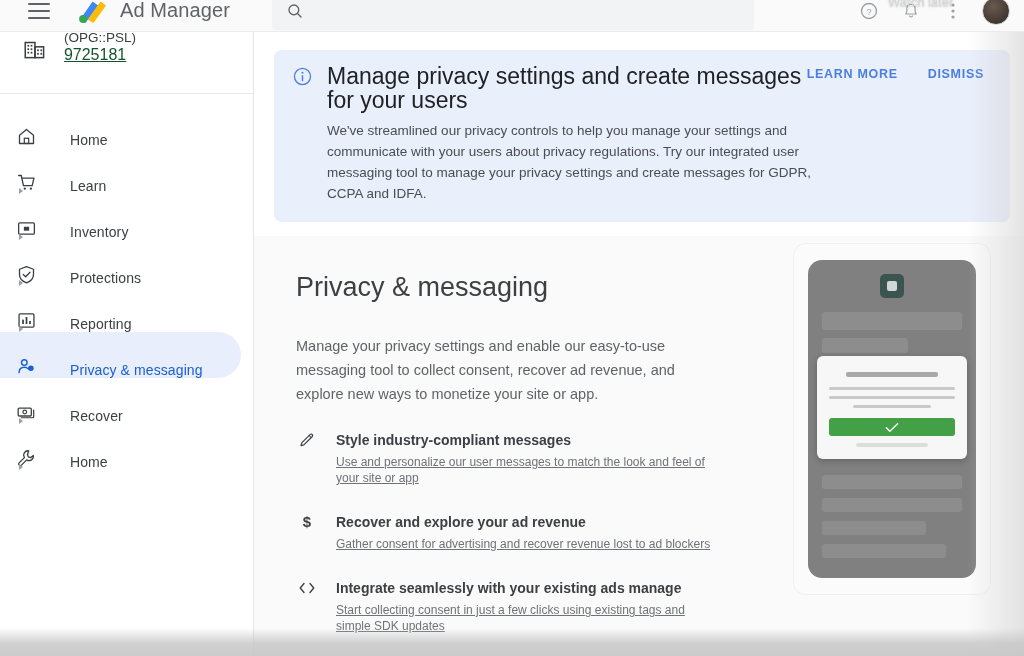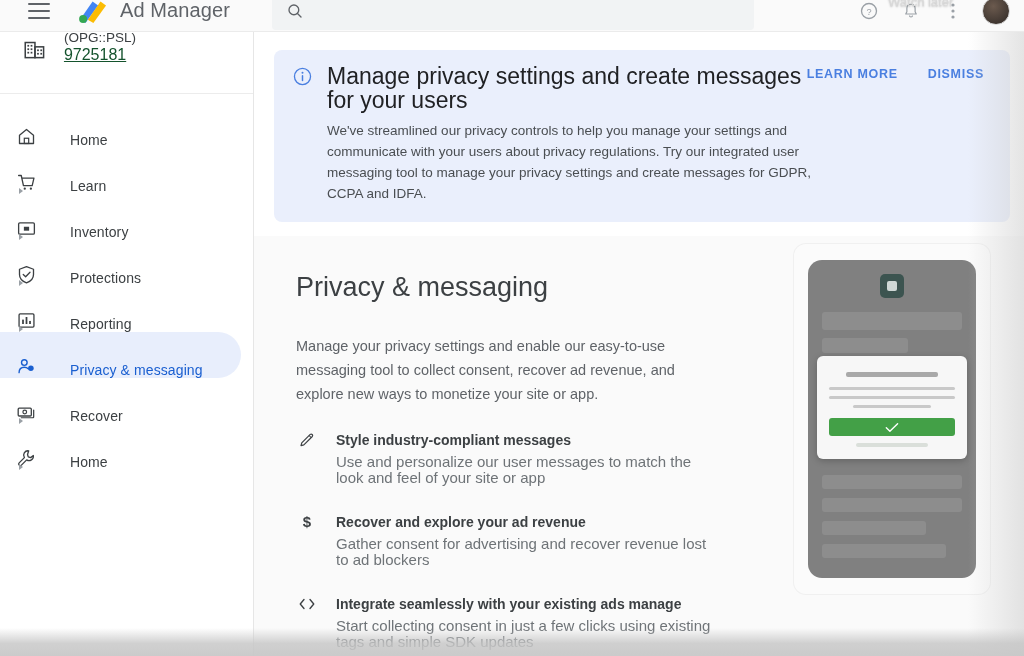--- a/index.html
+++ b/index.html
@@ -131,21 +131,21 @@
     margin-top: 30px; font-size: 14.5px; line-height: 24px; color: #5f6368;
     max-width: 420px;
   }
   .features { margin-top: 24px; }
   .feature { display: flex; gap: 18px; margin-bottom: 26px; }
   .feature-icon {
     width: 22px; flex: none; display: flex; justify-content: center; align-items: flex-start;
     padding-top: 1px; color: #3c4043;
   }
   .feature-title { font-size: 14px; font-weight: 700; color: #3c4043; line-height: 20px; }
-  .feature-desc { margin-top: 4px; font-size: 15px; line-height: 16px; color: #6e7377; max-width: 385px; }
+  .feature-desc { margin-top: 4px; font-size: 12px; line-height: 16px; color: #6e7377; max-width: 385px; text-decoration: underline; }
   .learn-more-link {
     margin-top: 4px; margin-left: 20px;
     font-size: 13px; color: #4a7fe0; cursor: pointer; display: inline-block;
   }
 
   
   .illustration {
     position: absolute; top: 8px; right: 34px;
     width: 196px; height: 350px;
     background: #fbfbfb; border-radius: 12px;

